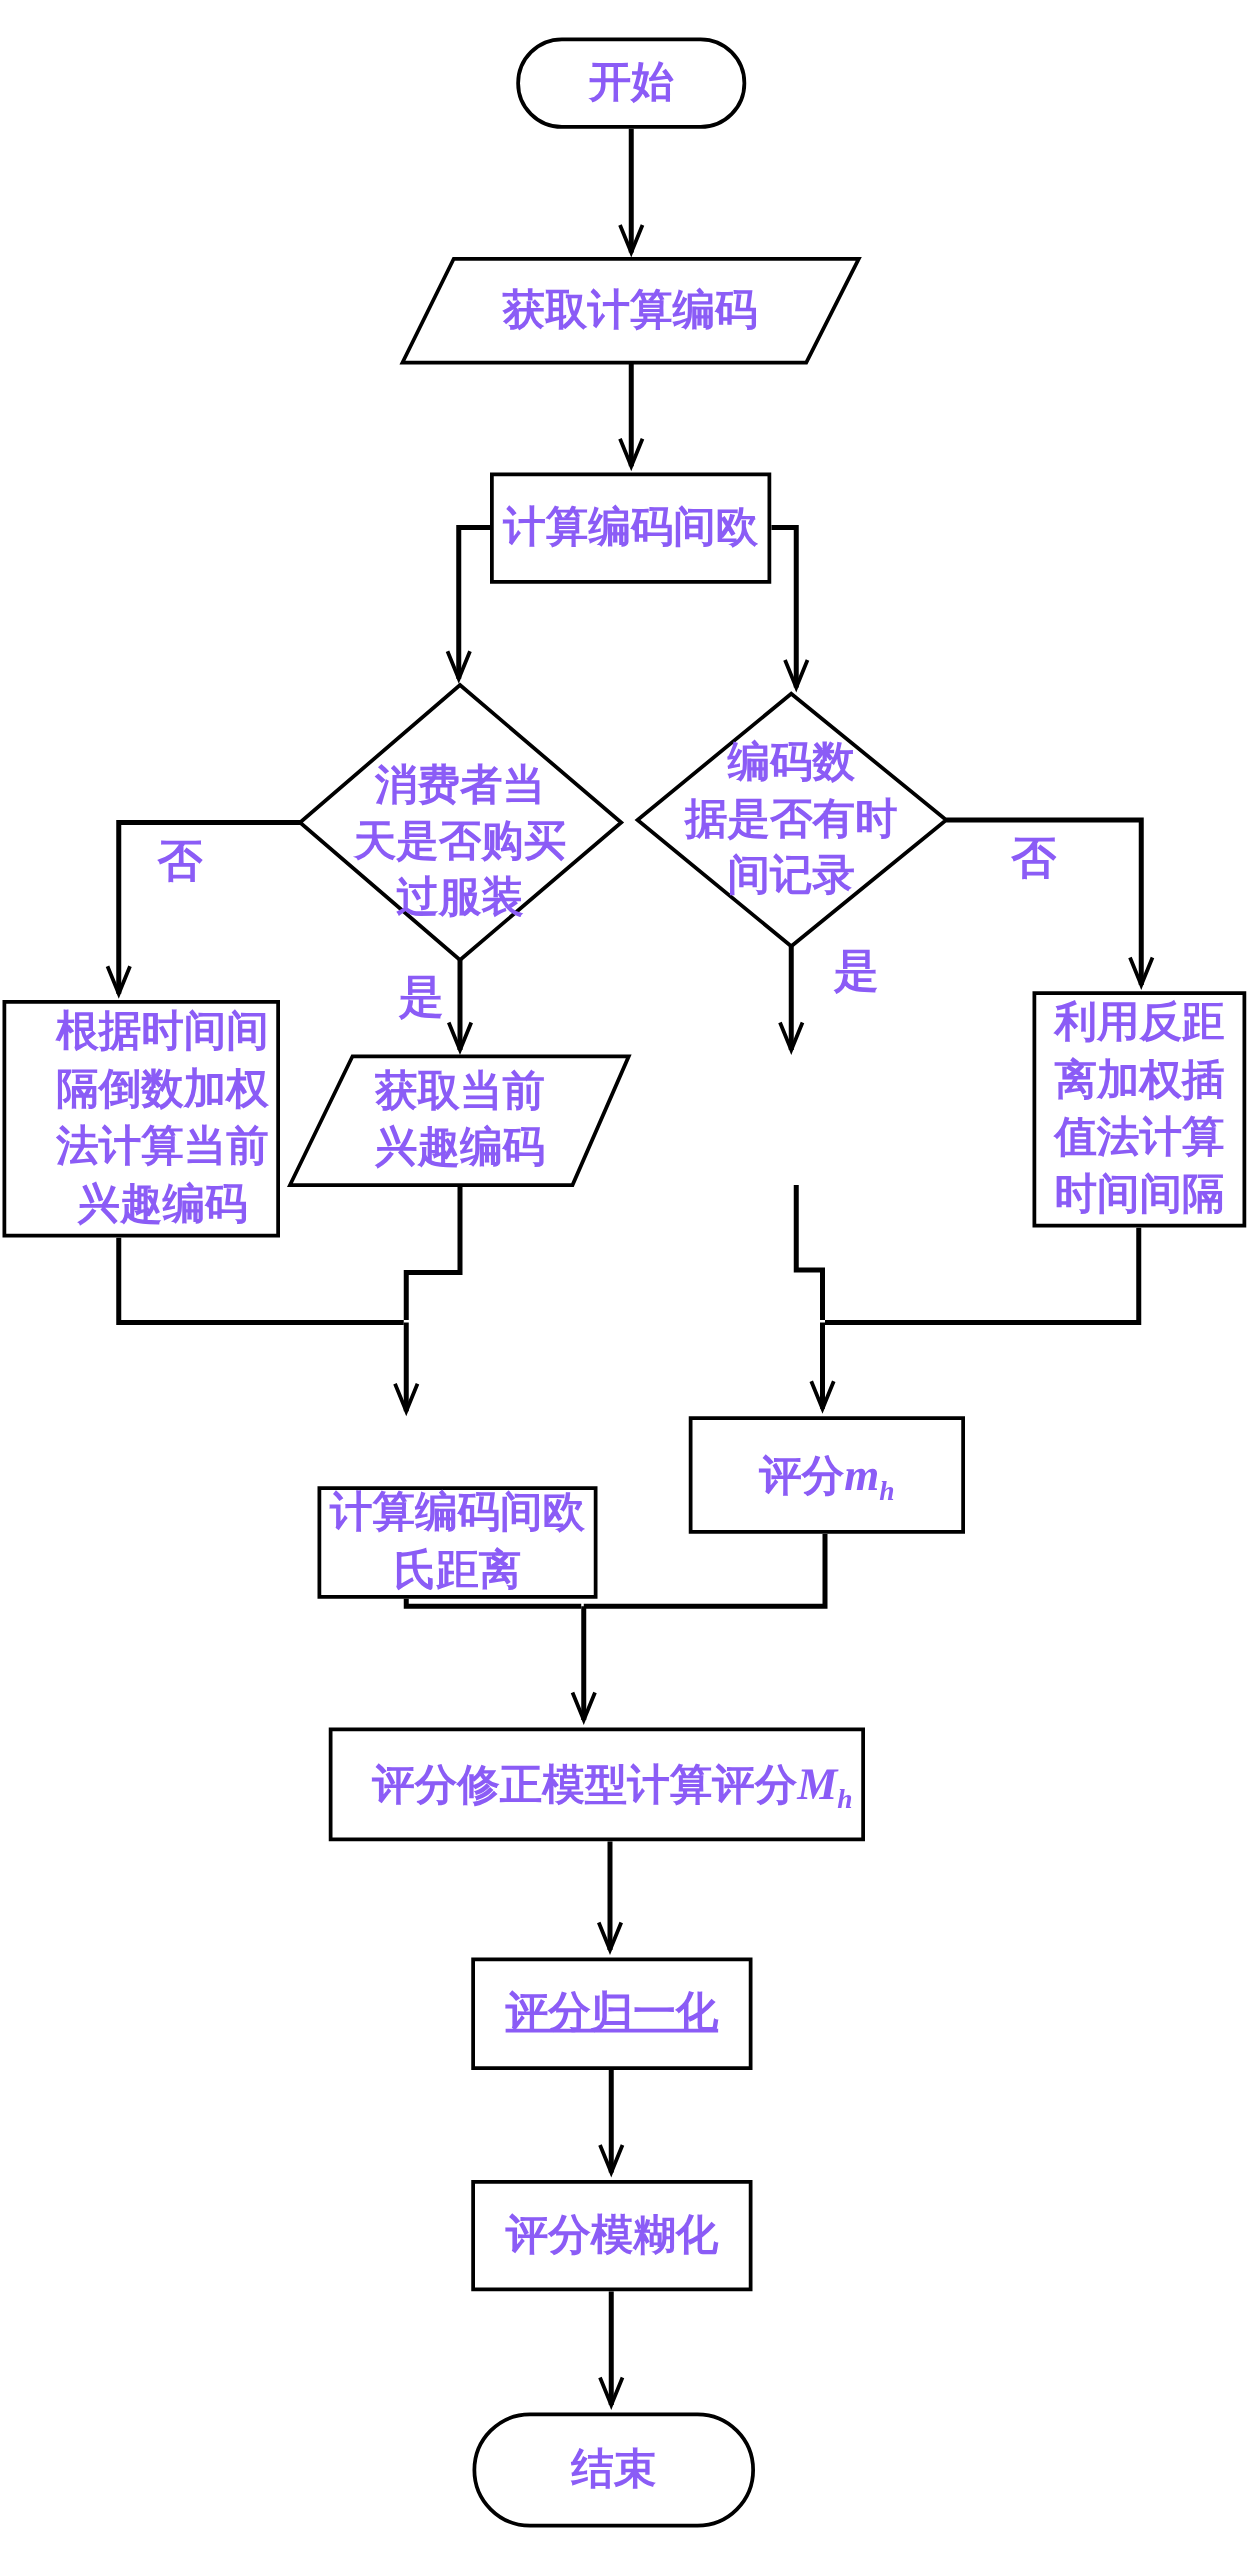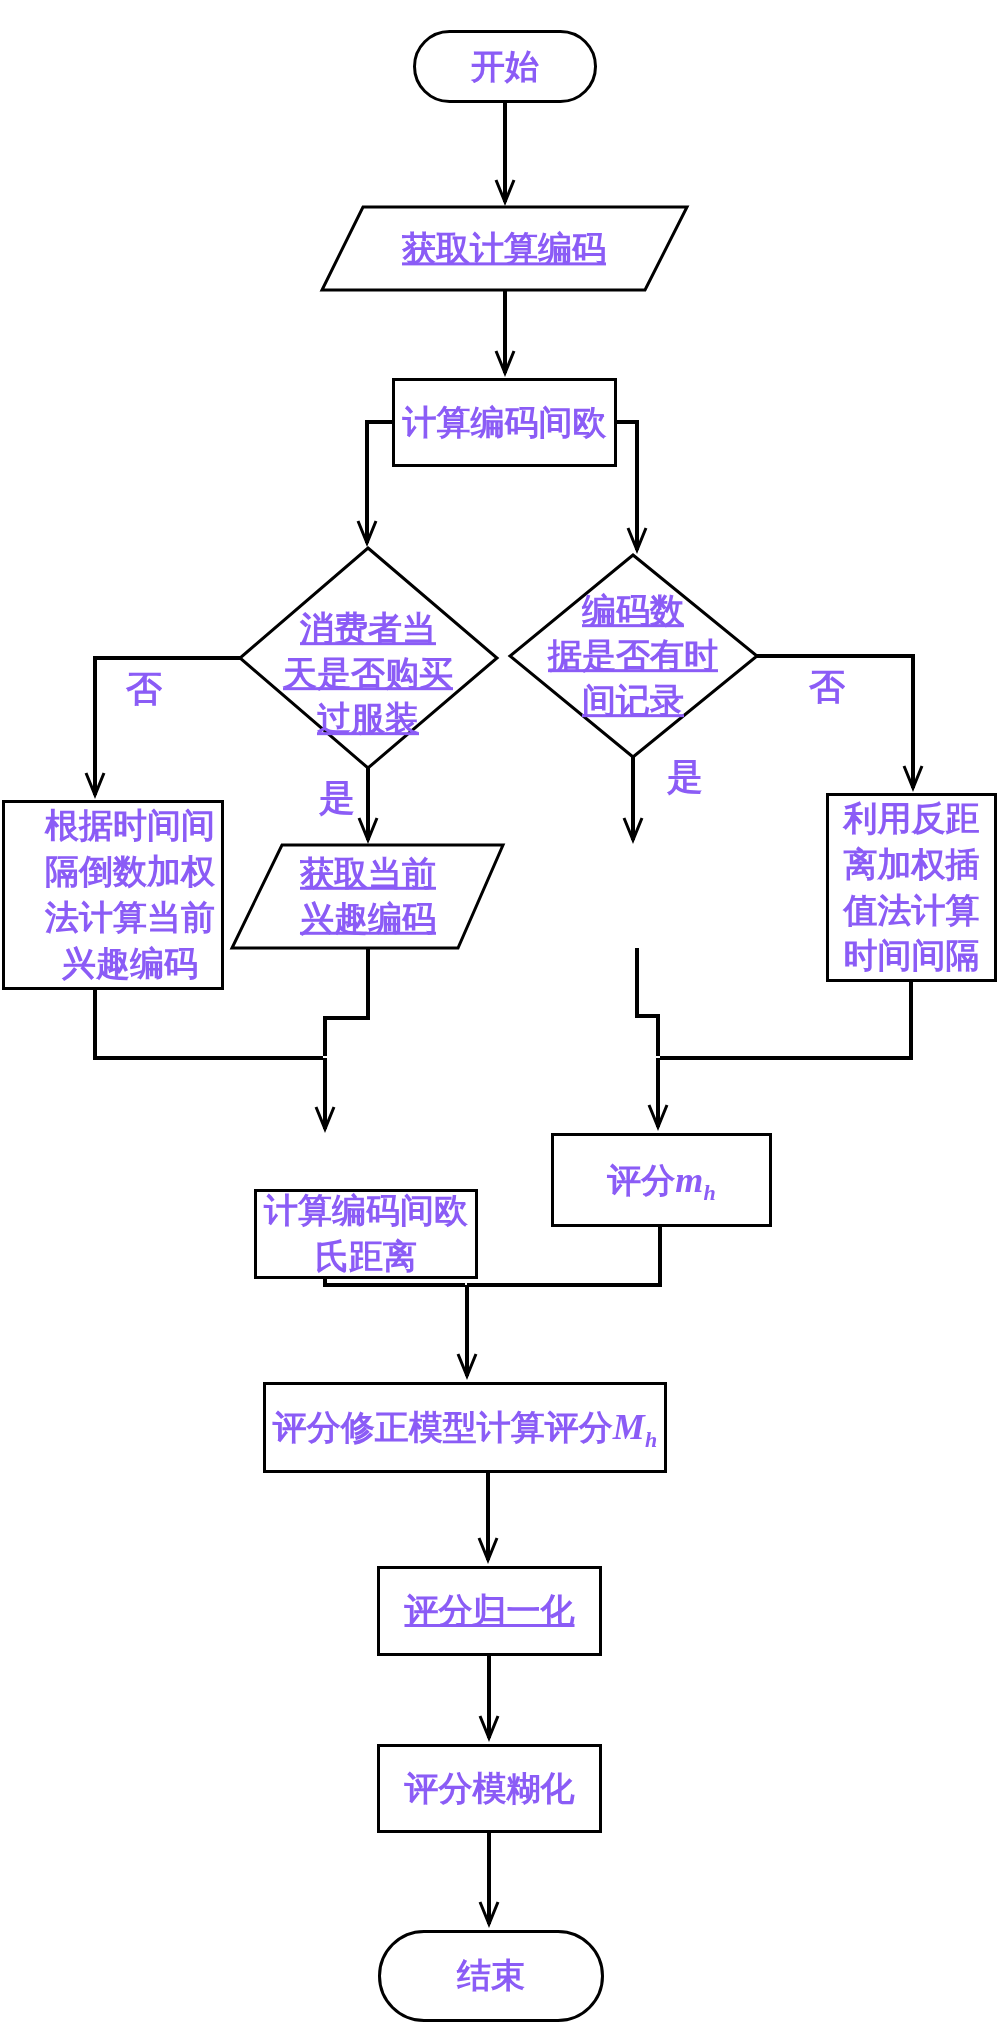--- a/index.html
+++ b/index.html
@@ -11,21 +11,21 @@
   .rect{
     position:absolute;border:3px solid #000;background:#fff;
     display:flex;align-items:center;justify-content:center;
     text-align:center;white-space:pre-line;
     font-size:34px;font-weight:700;line-height:1.35;
   }
   .terminal{border-radius:46px;}
   .ctext{
     position:absolute;transform:translate(-50%,-50%);
     text-align:center;white-space:pre-line;
-    font-size:34px;font-weight:700;line-height:1.33;text-decoration:underline;
+    font-size:34px;font-weight:700;line-height:1.33;
   }
   .elabel{
     position:absolute;transform:translate(-50%,-50%);
     font-size:36px;font-weight:700;
   }
   .var{font-style:italic;font-weight:700;font-size:36px;}
   sub.vsub{font-style:italic;font-weight:700;font-size:22px;line-height:0;}
   .mline{display:block;}
 </style>
 </head>
@@ -88,21 +88,21 @@
 
   <div class="rect" style="left:214px;top:1189px;width:218px;height:84px;margin-left:40px;">计算编码间欧
 氏距离</div>
 
   <div class="rect" style="left:551px;top:1133px;width:215px;height:88px;">
     <span>
       <span class="mline"><span>评分</span><span class="var">m</span><sub class="vsub">h</sub></span>
     </span>
   </div>
 
-  <div class="rect" style="left:263px;top:1382px;width:398px;height:85px;">
+  <div class="rect" style="left:263px;top:1382px;width:398px;height:85px;padding-left:25px;">
     <span><span>评分修正模型计算评分</span><span class="var">M</span><sub class="vsub">h</sub></span>
   </div>
 
   <div class="rect" style="left:377px;top:1566px;width:219px;height:84px;text-decoration:underline;">评分归一化</div>
 
   <div class="rect" style="left:377px;top:1744px;width:219px;height:83px;">评分模糊化</div>
 
   <div class="rect terminal" style="left:378px;top:1930px;width:220px;height:86px;">结束</div>
 
   <div class="ctext" style="left:504px;top:249px;">获取计算编码</div>

